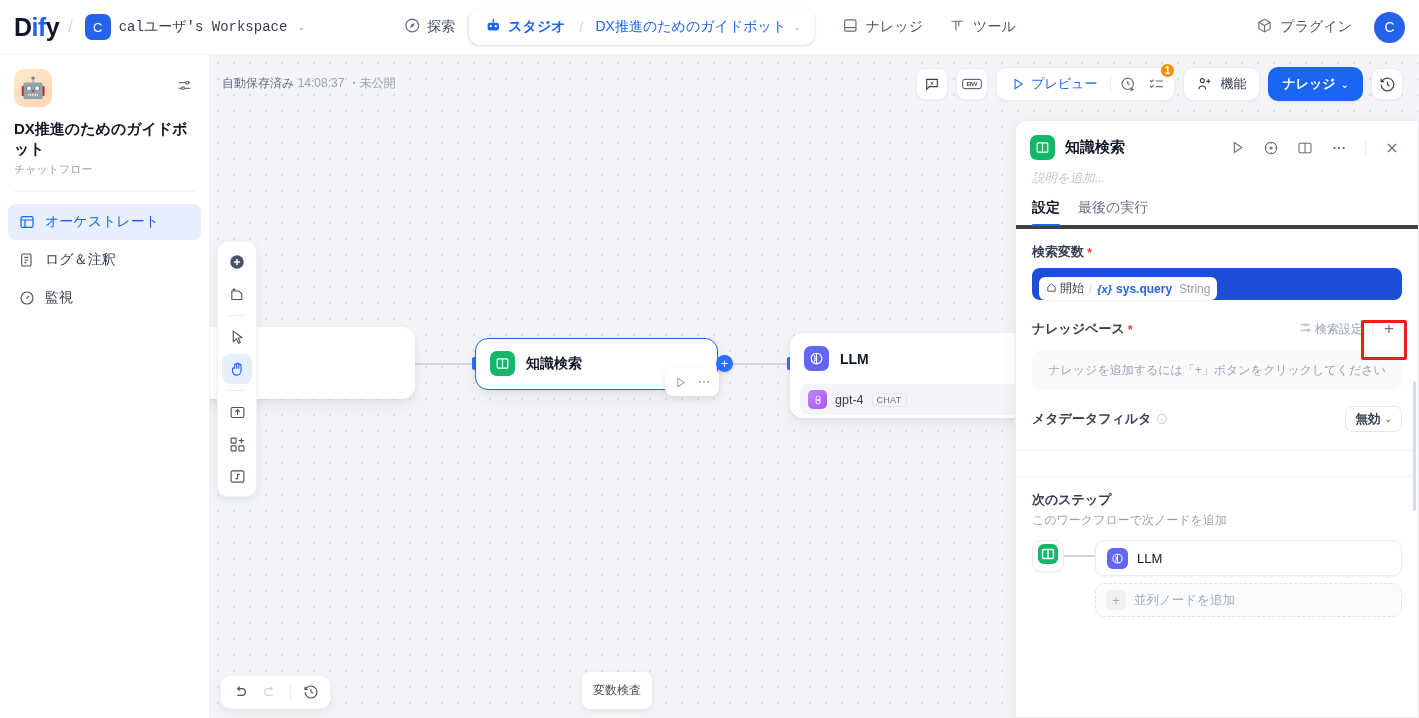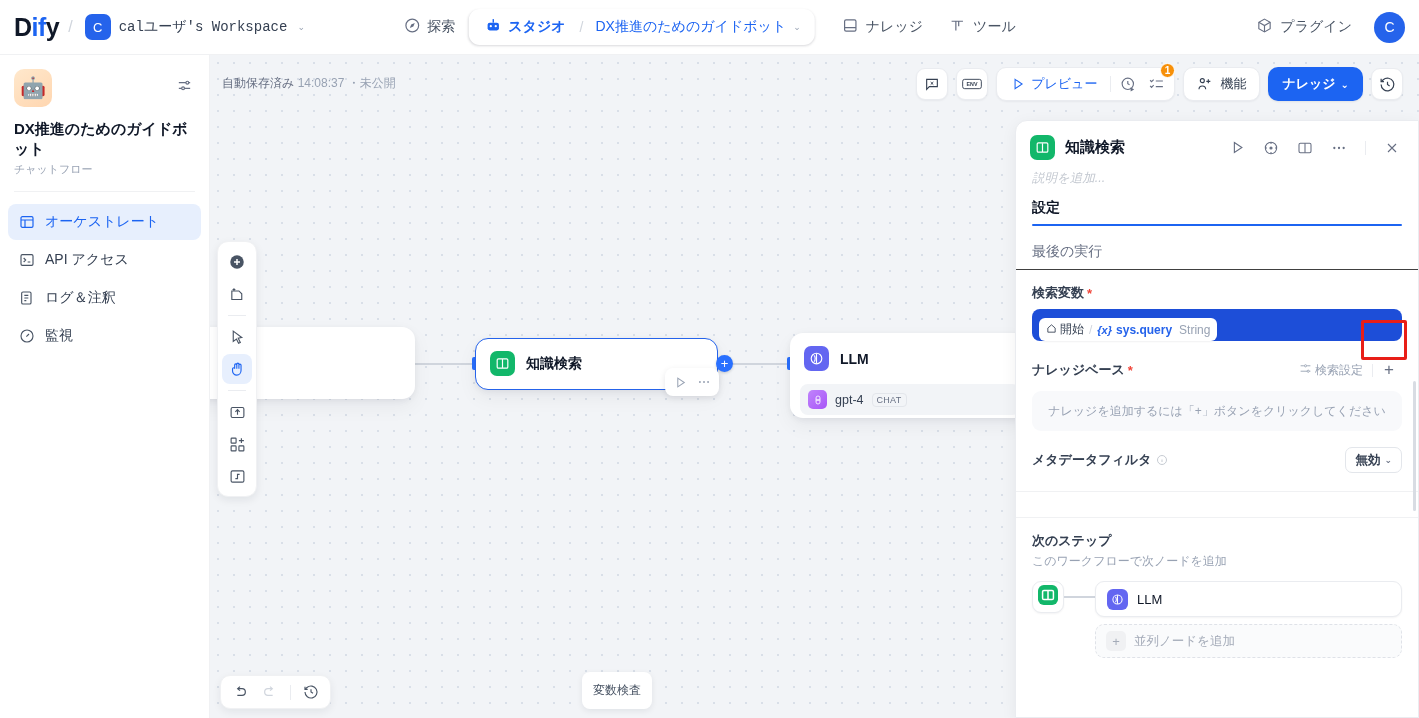--- a/index.html
+++ b/index.html
@@ -192,21 +192,21 @@
     position: absolute; right: 0; top: 120px; width: 404px; height: 598px;
     background: #fff; border: 1px solid #eaecf0; border-radius: 12px 0 0 0;
     box-shadow: 0 4px 16px rgba(16,24,40,0.06); z-index: 20; overflow: hidden;
   }
   .panel-head { display: flex; align-items: center; padding: 14px 14px 0 14px; gap: 10px; }
   .panel-ico { width: 25px; height: 25px; border-radius: 7px; background: #12b76a; display: flex; align-items: center; justify-content: center; flex: 0 0 25px; }
   .panel-title { font-size: 15px; font-weight: 600; color: #101828; flex: 1; }
   .ph-ico { width: 24px; height: 24px; display: flex; align-items: center; justify-content: center; color: #676f83; cursor: pointer; border-radius: 6px; }
   .ph-sep { width: 1px; height: 14px; background: #eaecf0; margin: 0 4px; }
   .panel-desc { padding: 10px 16px 0 16px; font-size: 12.5px; color: #c3c8d0; cursor: text; font-style: italic; }
-  .tabs { display: flex; gap: 18px; padding: 12px 16px 0 16px; border-bottom: 1px solid #404040; flex-direction: column; }
+  .tabs { display: flex; gap: 18px; padding: 12px 16px 0 16px; border-bottom: 4px solid #404040; }
   .tab { font-size: 14px; color: #676f83; padding-bottom: 8px; cursor: pointer; position: relative; }
   .tab.active { color: #101828; font-weight: 700; }
   .tab.active::after { content:''; position:absolute; left:0; right:0; bottom:-1px; height:2px; background:#1c64f2; border-radius:1px; }
 
   .sec { padding: 14px 16px 0 16px; }
   .sec-label { font-size: 13px; font-weight: 700; color: #354052; display: flex; align-items: center; }
   .req { color: #f04438; margin-left: 3px; font-size: 13px; }
   .row-between { display: flex; align-items: center; justify-content: space-between; }
 
   .var-field {
@@ -367,29 +367,20 @@
 
     <div class="side-nav">
       <div class="side-item active">
         <span class="side-ico">
           <svg width="16" height="16" viewBox="0 0 24 24" fill="none" stroke="#1c64f2" stroke-width="1.8">
             <rect x="3" y="4" width="18" height="16" rx="2"></rect>
               <path d="M3 9h18M9 9v11"></path>
           </svg>
         </span>
         <span>オーケストレート</span>
-      </div>
-      <div class="side-item">
-        <span class="side-ico">
-          <svg width="16" height="16" viewBox="0 0 24 24" fill="none" stroke="#495464" stroke-width="1.7">
-            <rect x="3" y="4" width="18" height="16" rx="2"></rect>
-              <path d="M7 9l3 3-3 3M13 15h4"></path>
-          </svg>
-        </span>
-        <span>API アクセス</span>
       </div>
       <div class="side-item">
         <span class="side-ico">
           <svg width="16" height="16" viewBox="0 0 24 24" fill="none" stroke="#495464" stroke-width="1.7">
             <rect x="4" y="3" width="14" height="18" rx="2"></rect>
               <path d="M8 8h6M8 12h6M8 16h3"></path>
           </svg>
         </span>
         <span>ログ＆注釈</span>
       </div>

